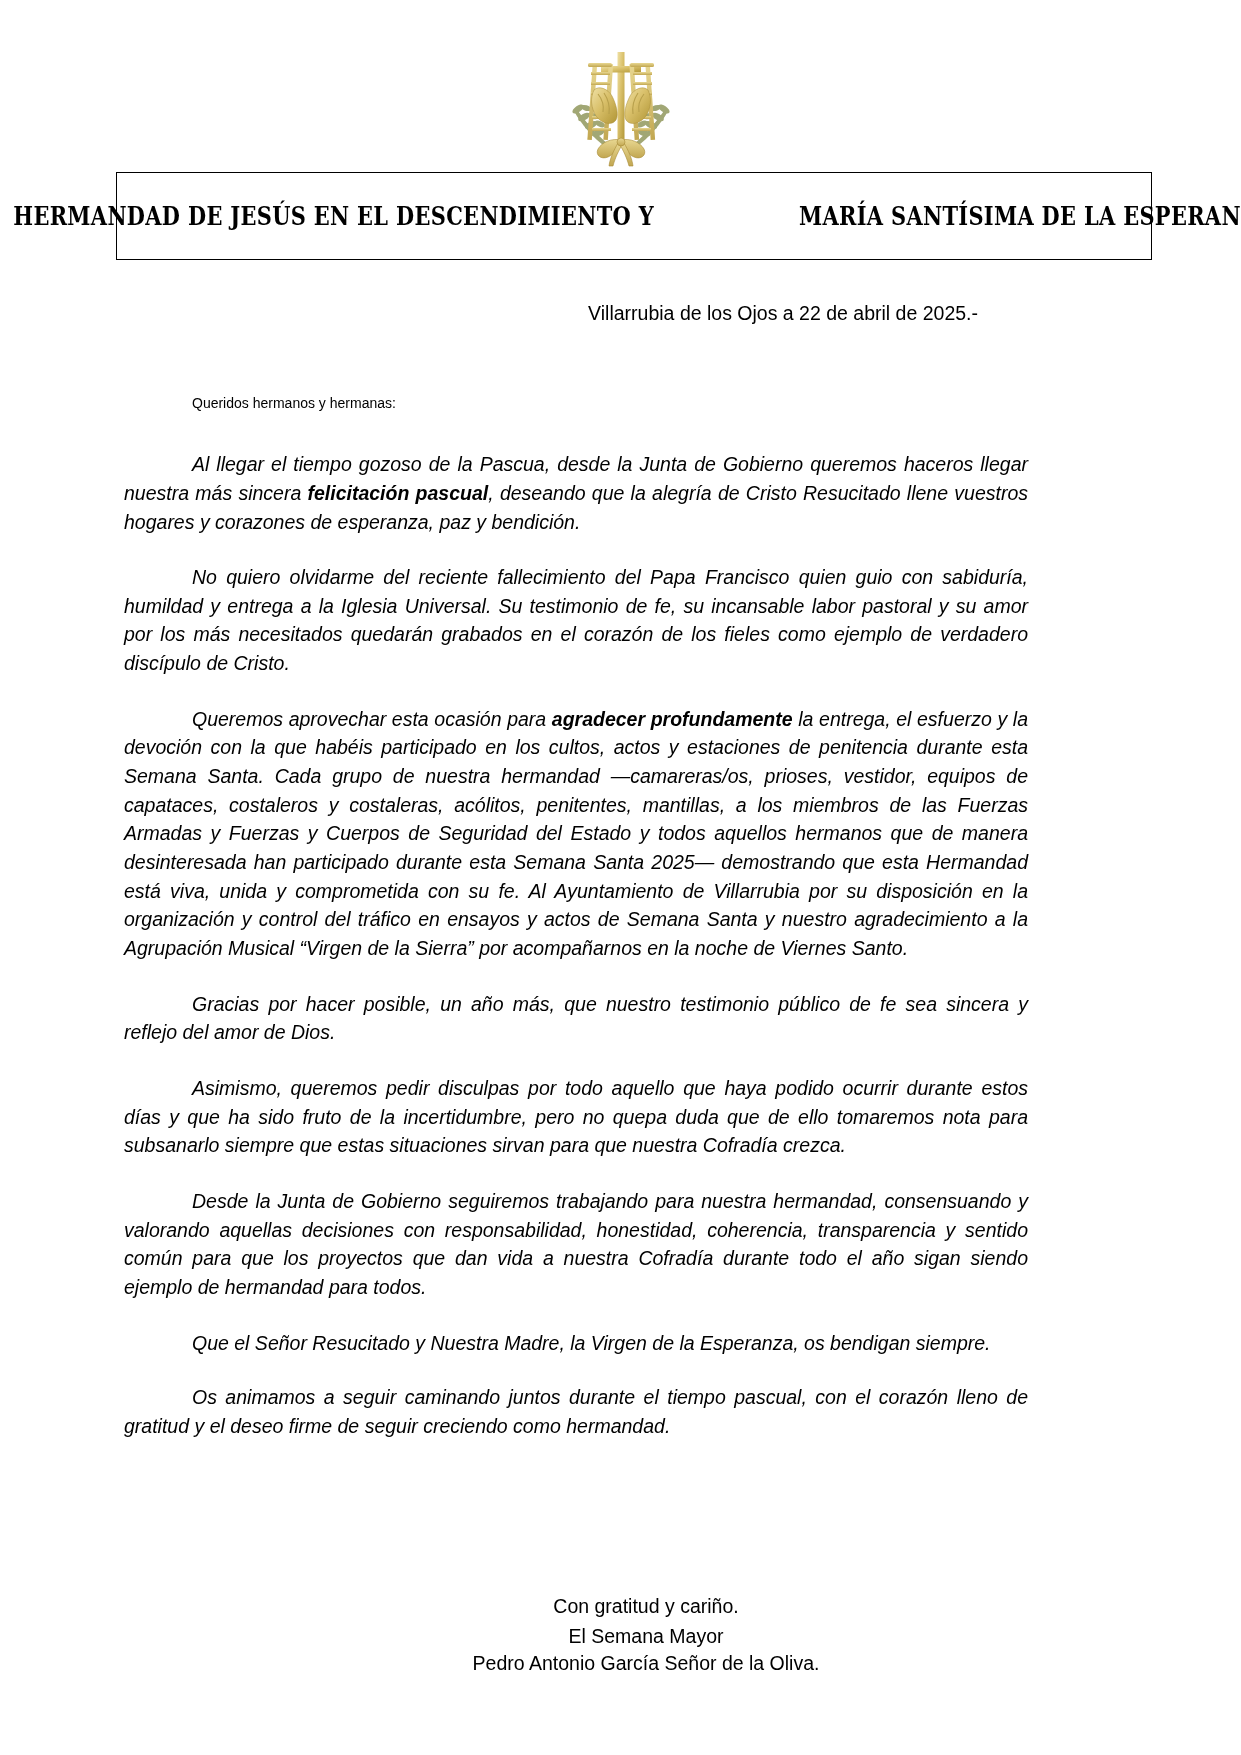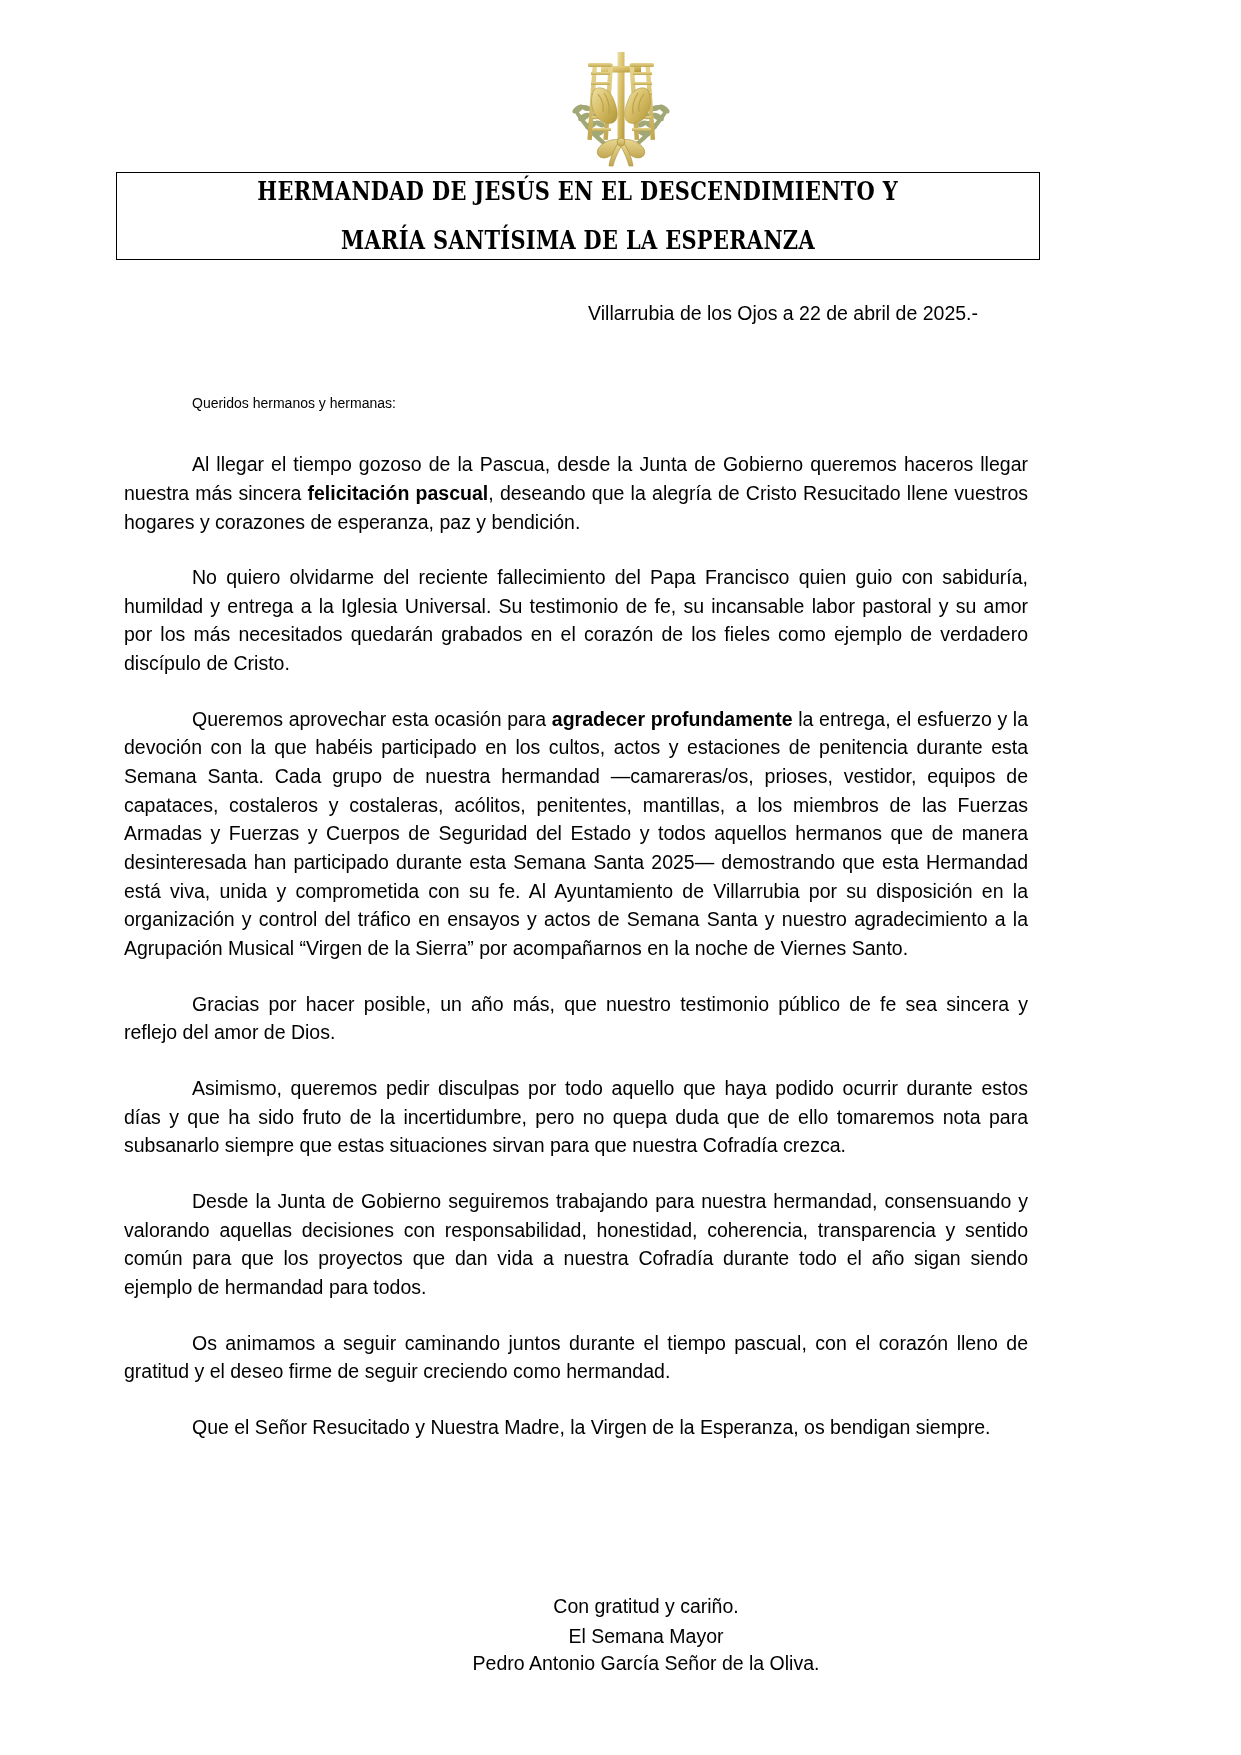--- a/index.html
+++ b/index.html
@@ -34,26 +34,25 @@
     width: 150px;
     height: 125px;
     display: block;
   }
 
   
   .header-box {
     position: absolute;
     left: 116px;
     top: 172px;
-    width: 924px;
+    width: 1036px;
     height: 88px;
     border: 1.4px solid #000000;
     box-sizing: border-box;
     display: flex;
-    flex-direction: column;
     justify-content: center;
     align-items: center;
     gap: 22px;
   }
   .header-line {
     font-family: "DejaVu Serif", "Liberation Serif", serif;
     font-weight: 700;
     font-size: 25.5px;
     line-height: 1.05;
     letter-spacing: 0.4px;
@@ -85,20 +84,21 @@
     margin: 0 0 36px 0;
     padding-left: 68px;
   }
   p.para {
     font-size: 19.5px;
     line-height: 1.47;
     margin: 0 0 27px 0;
     text-align: justify;
     text-indent: 68px;
     hyphens: none;
+    font-style: italic;
   }
   p.para.tight {
     margin-bottom: 26px;
   }
   b.bold {
     font-weight: 700;
   }
 
   
   .signature {
@@ -223,23 +223,23 @@
     <p class="para">No quiero olvidarme del reciente fallecimiento del Papa Francisco quien guio con sabiduría, humildad y entrega a la Iglesia Universal. Su testimonio de fe, su incansable labor pastoral y su amor por los más necesitados quedarán grabados en el corazón de los fieles como ejemplo de verdadero discípulo de Cristo.</p>
 
     <p class="para"><span>Queremos aprovechar esta ocasión para </span><b class="bold">agradecer profundamente</b><span> la entrega, el esfuerzo y la devoción con la que habéis participado en los cultos, actos y estaciones de penitencia durante esta Semana Santa. Cada grupo de nuestra hermandad —camareras/os, prioses, vestidor, equipos de capataces, costaleros y costaleras, acólitos, penitentes, mantillas, a los miembros de las Fuerzas Armadas y Fuerzas y Cuerpos de Seguridad del Estado y todos aquellos hermanos que de manera desinteresada han participado durante esta Semana Santa 2025— demostrando que esta Hermandad está viva, unida y comprometida con su fe. Al Ayuntamiento de Villarrubia por su disposición en la organización y control del tráfico en ensayos y actos de Semana Santa y nuestro agradecimiento a la Agrupación Musical “Virgen de la Sierra” por acompañarnos en la noche de Viernes Santo.</span></p>
 
     <p class="para">Gracias por hacer posible, un año más, que nuestro testimonio público de fe sea sincera y reflejo del amor de Dios.</p>
 
     <p class="para">Asimismo, queremos pedir disculpas por todo aquello que haya podido ocurrir durante estos días y que ha sido fruto de la incertidumbre, pero no quepa duda que de ello tomaremos nota para subsanarlo siempre que estas situaciones sirvan para que nuestra Cofradía crezca.</p>
 
     <p class="para">Desde la Junta de Gobierno seguiremos trabajando para nuestra hermandad, consensuando y valorando aquellas decisiones con responsabilidad, honestidad, coherencia, transparencia y sentido común para que los proyectos que dan vida a nuestra Cofradía durante todo el año sigan siendo ejemplo de hermandad para todos.</p>
 
+    <p class="para tight">Que el Señor Resucitado y Nuestra Madre, la Virgen de la Esperanza, os bendigan siempre.</p>
+
     <p class="para">Os animamos a seguir caminando juntos durante el tiempo pascual, con el corazón lleno de gratitud y el deseo firme de seguir creciendo como hermandad.</p>
-
-    <p class="para tight">Que el Señor Resucitado y Nuestra Madre, la Virgen de la Esperanza, os bendigan siempre.</p>
   </div>
 
   <div class="signature">
     <span class="sig-line strong">Con gratitud y cariño.</span>
     <span class="sig-line">El Semana Mayor</span>
     <span class="sig-line">Pedro Antonio García Señor de la Oliva.</span>
   </div>
 
 </div>
 

